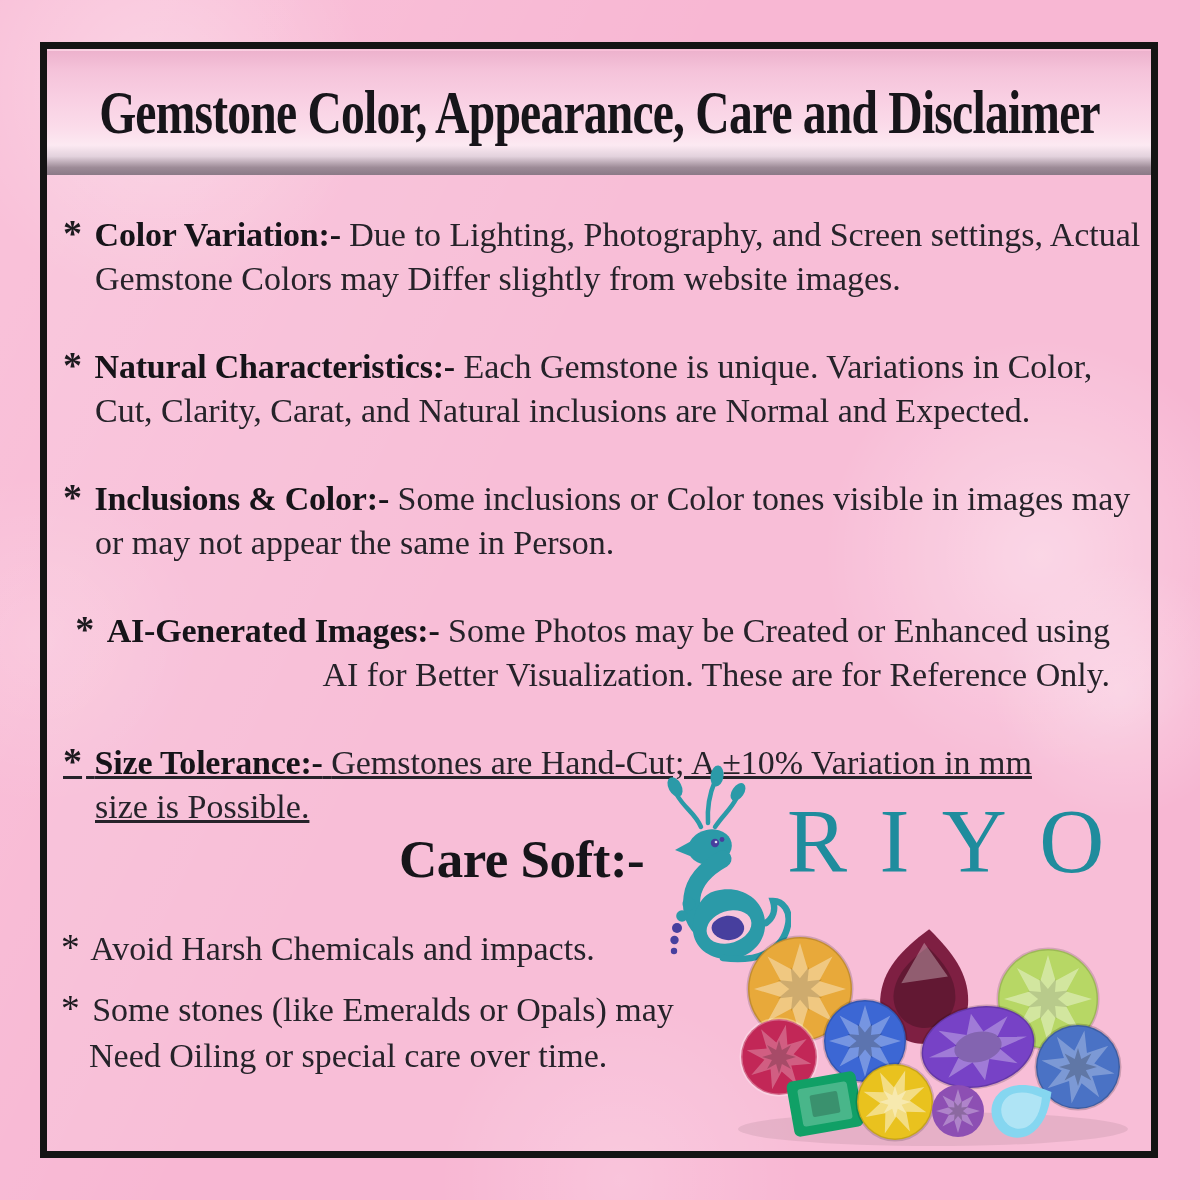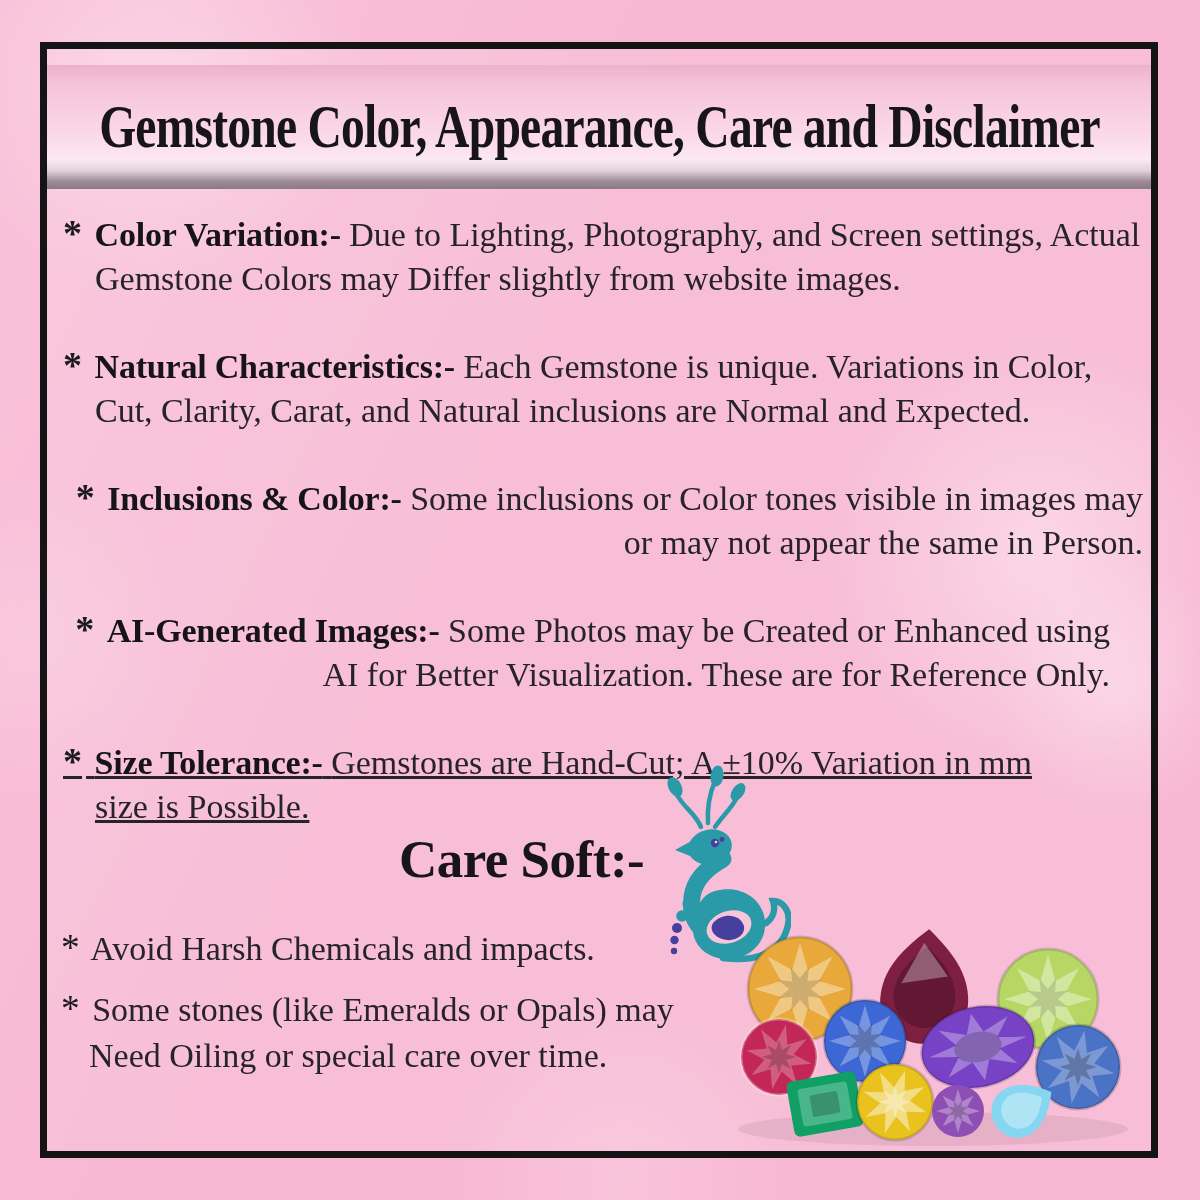--- a/index.html
+++ b/index.html
@@ -17,41 +17,41 @@
       linear-gradient(115deg, rgba(255,255,255,.14) 8%, rgba(255,255,255,0) 42%);
   }
 
   .frame{
     position:absolute;left:40px;top:42px;width:1118px;height:1116px;
     box-sizing:border-box;border:7px solid #141414;
     background:rgba(255,255,255,.10);
   }
 
   .titlebar{
-    position:absolute;left:0;top:16px;right:0;height:124px;
+    position:absolute;left:0;top:2px;right:0;height:124px;
     display:flex;align-items:center;justify-content:center;
     background:linear-gradient(180deg,
       #edb2cd 0%, #f5c3da 16%, #f9d0e3 40%, #fbdcea 62%,
       #fce9f2 76%, #e3d2dd 85%, #9d8b97 94%, #8a7a87 100%);
   }
   .title-text{
     font-size:61px;font-weight:700;color:#17151a;white-space:nowrap;
     letter-spacing:-1px;transform:scaleX(.78);transform-origin:center;
   }
 
   .content{position:absolute;left:0;top:124px;right:0;bottom:0;}
 
   .disclaimers{position:absolute;top:38px;left:12px;right:8px;}
   .bullet{
     margin:0 0 42px 0;font-size:34px;line-height:44px;color:#26232a;
     padding-left:36px;text-indent:-32px;
   }
   .bullet .star{font-size:1.12em;font-weight:600;margin-right:4px;color:#1c1a1f;}
   .bullet strong{font-weight:700;color:#161419;letter-spacing:-.2px;}
-  .w1{max-width:1092px;} .w2{max-width:1110px;} .w3{max-width:1082px;text-align:right;}
+  .w1{max-width:1092px;} .w2{max-width:1110px;} .w3{max-width:1082px;}
   .w4{max-width:1015px;text-align:right;} .w5{max-width:962px;text-decoration:underline;}
 
   .care-heading{
     position:absolute;left:352px;top:656px;margin:0;
     font-size:53px;font-weight:700;color:#17151a;letter-spacing:-.5px;
   }
 
   .brand{position:absolute;left:584px;top:590px;width:560px;height:215px;}
   .peacock{position:absolute;left:0;top:0;width:160px;height:205px;}
   .brand-name{
@@ -133,20 +133,21 @@
           </g>
 
           <g>
             <path d="M84,128 C110,121 132,136 134,158 C136,181 116,198 93,196 C72,194 60,179 62,161 C64,144 72,131 84,128 Z" fill="#2b9aa8"></path>
             <ellipse cx="98" cy="164" rx="23" ry="16" transform="rotate(-18 98 164)" fill="#f7c6db"></ellipse>
             <path d="M82,160 C92,149 109,151 113,163 C115,173 102,180 91,176 C83,173 78,167 82,160 Z" fill="#473f9e"></path>
           </g>
 
           <path d="M92,195 C128,200 152,187 157,162 C160,148 152,138 142,138 C145,147 142,155 135,160" fill="none" stroke-width="6.5" stroke-linecap="round" stroke="#2b9aa8"></path>
         </svg>
+        <span class="brand-name">RIYO</span>
       </div>
 
       <section class="care-list">
         <p class="care-item"><span class="star">*</span>
           <span>Avoid Harsh Chemicals and impacts.</span></p>
         <p class="care-item"><span class="star">*</span>
           <span>Some stones (like Emeralds or Opals) may Need Oiling or special care over time.</span></p>
       </section>
 
       <svg class="gems" viewBox="0 0 420 240">

